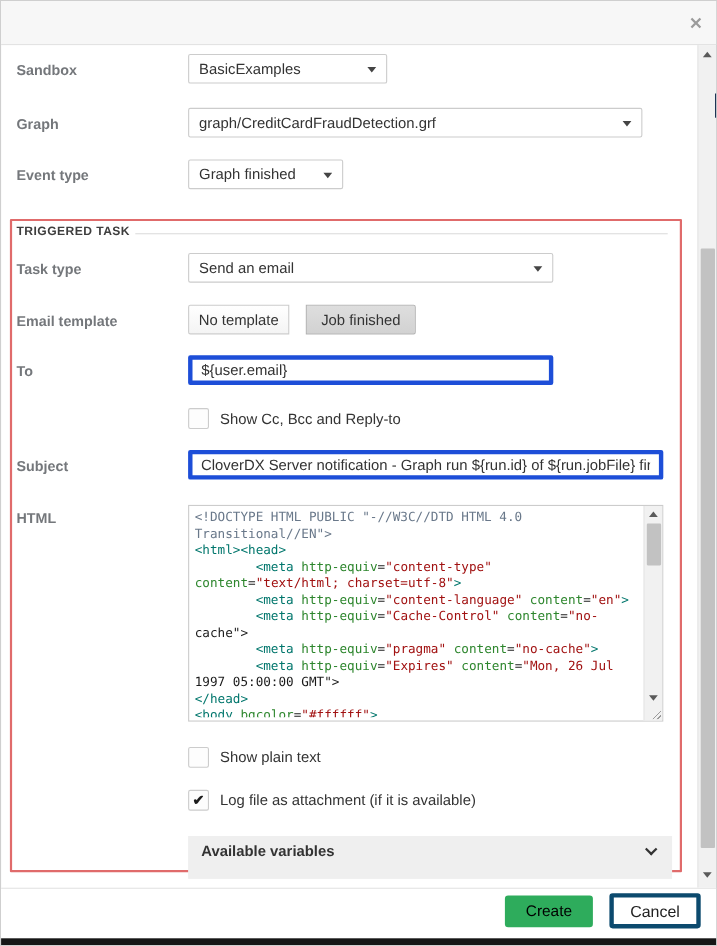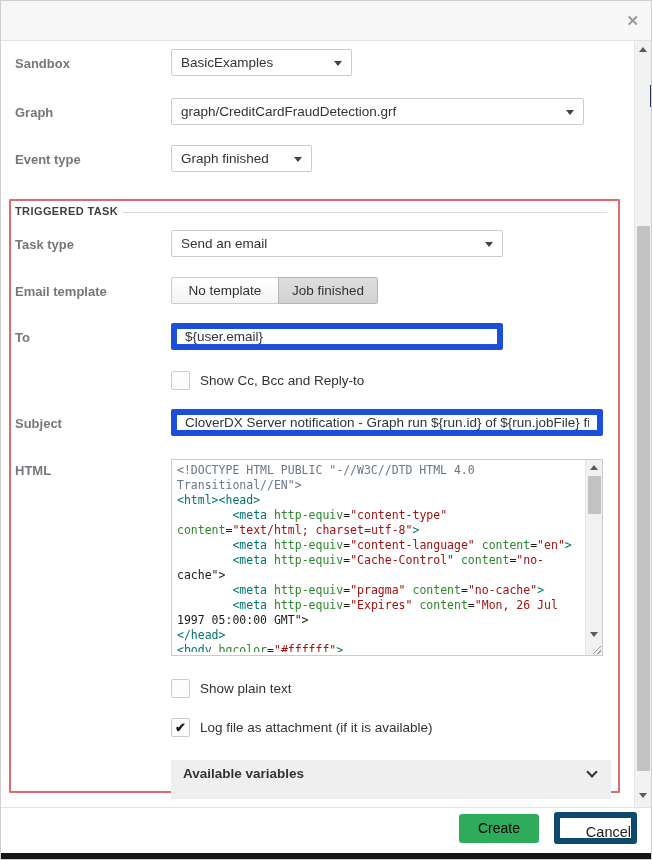--- a/index.html
+++ b/index.html
@@ -18,21 +18,21 @@
 
   
   .select { height:27px; background:#fff; border:1px solid #ccc; border-radius:2px;
             font-size:13.5px; color:#333; line-height:25px; padding:0 26px 0 9px;
             white-space:nowrap; overflow:hidden; cursor:pointer; }
   .caret { position:absolute; right:9px; top:11px; width:0; height:0;
            border-left:4px solid transparent; border-right:4px solid transparent;
            border-top:5px solid #444; }
 
   
-  .txt-input { height:27px; background:#fff; border:6px solid #1d4ed8; border-radius:2px;
+  .txt-input { height:27px; background:#fff; border:4px solid #1d4ed8; border-radius:2px;
                font-family:"Liberation Sans", sans-serif; font-size:13.5px; color:#333;
                padding:0 8px; width:100%; }
 
   
   .section-box { left:8px; top:198px; width:611px; height:594px; border:2px solid #e06b6b; border-radius:1px; }
   .legend { left:14px; top:204px; font-size:11px; font-weight:bold; color:#3e3e3e; letter-spacing:.4px; }
   .legend-line { left:122px; top:211px; width:484px; height:1px; background:#dcdcdc; }
 
   
   .tpl-btn { position:absolute; height:27px; border:1px solid #ccc; background:linear-gradient(#fff,#f4f4f4);
@@ -68,21 +68,21 @@
   .avail-bar { left:170px; top:759px; width:440px; height:39px; background:#efefef; cursor:pointer; }
   .avail-label { position:absolute; left:12px; top:6px; font-size:13.5px; font-weight:bold; color:#333; }
   .chevron { position:absolute; right:15px; top:8px; width:8px; height:8px;
              border-right:2.5px solid #333; border-bottom:2.5px solid #333; transform:rotate(45deg); }
 
   
   .dlg-footer { left:0; top:806px; width:652px; height:46px; background:#fff; border-top:1px solid #e3e3e3; }
   .btn-create { left:458px; top:813px; width:80px; height:29px; background:#2eac5c; color:#000000;
                 border:none; border-radius:3px; font-size:14px; text-align:center; line-height:29px; cursor:pointer; }
   .btn-cancel { left:553px; top:811px; width:83px; height:32px; background:#fff; color:#222;
-                border:6px solid #0c4a6e; border-radius:3px; font-size:14.5px; text-align:right; line-height:28px; cursor:pointer; }
+                border:4px solid #0c4a6e; border-radius:3px; font-size:14.5px; text-align:center; line-height:28px; cursor:pointer; }
 
   .bottom-strip { left:0; top:852px; width:652px; height:8px; background:#161616; }
   .bg-sliver { left:649px; top:84px; width:3px; height:22px; background:#1d3354; }
 </style>
 </head>
 <body>
 
 <div class="window">
 
   <div class="abs dlg-header">
@@ -111,21 +111,21 @@
   <div class="abs legend">TRIGGERED TASK</div>
   <div class="abs legend-line"></div>
 
   <div class="abs f-label" style="top:236px;">Task type</div>
   <div class="abs select" style="left:170px; top:229px; width:332px;">
     <span>Send an email</span>
     <span class="caret"></span>
   </div>
 
   <div class="abs f-label" style="top:283px;">Email template</div>
-  <div class="tpl-btn" style="left:170px; top:276px; width:108px; border-radius:2px 0 0 2px;">No template</div>
+  <div class="tpl-btn" style="left:170px; top:276px; width:92px; border-radius:2px 0 0 2px;">No template</div>
   <div class="tpl-btn active" style="left:277px; top:276px; width:100px; border-radius:0 2px 2px 0;">Job finished</div>
 
   <div class="abs f-label" style="top:329px;">To</div>
   <div class="abs" style="left:170px; top:322px; width:332px;">
     <input class="txt-input" value="${user.email}" style="">
   </div>
 
   <div class="abs checkbox" style="left:170px; top:370px;"></div>
   <div class="abs cb-label" style="left:199px; top:372px;">Show Cc, Bcc and Reply-to</div>
 

